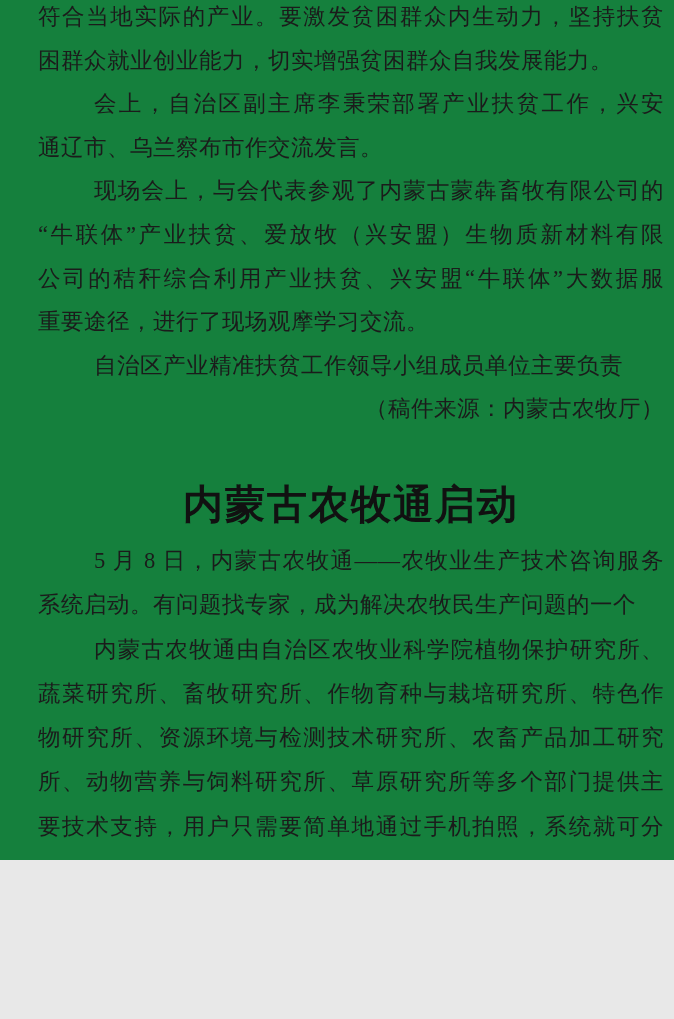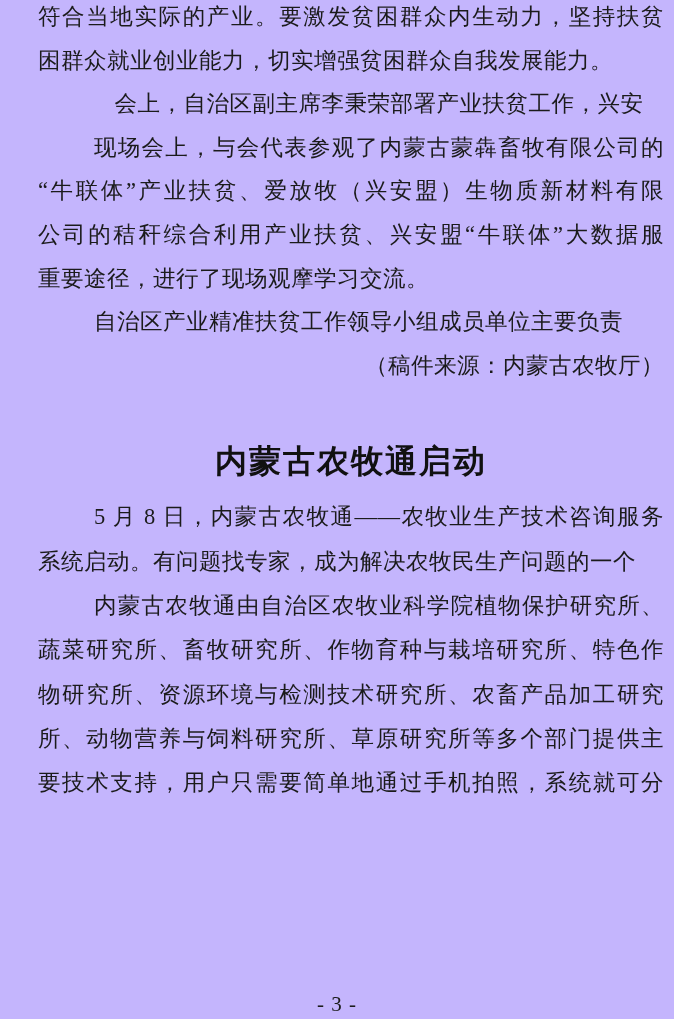--- a/index.html
+++ b/index.html
@@ -1,22 +1,22 @@
 <!DOCTYPE html>
 <html><head>
 <meta charset="utf-8">
 <style>
   * { margin: 0; padding: 0; box-sizing: border-box; }
   html, body { background: #e8e8e8; }
   .page {
     position: relative;
     width: 674px;
-    height: 1019px;
+    height: 860px;
     margin: 0 auto;
-    background: #c4b5fd;
+    background: #15803d;
     overflow: hidden;
     color: #1b1b1b;
     font-family: "Liberation Serif", "DejaVu Serif", serif;
   }
   .content {
     position: absolute;
     left: 38px;
     right: 10px;
     top: -5px;
   }
@@ -51,21 +51,21 @@
   
   .para.source .line,
   .para.source .line:last-child {
     text-align: left;
     text-align-last: right;
   }
   .article-title {
     height: 60px;
     line-height: 60px;
     margin: 44px 0 4px 0;
-    font-size: 32px;
+    font-size: 40px;
     font-weight: 700;
     letter-spacing: 2px;
     text-align: center;
     color: #111111;
   }
   .footer {
     position: absolute;
     left: 0;
     right: 0;
     top: 991px;
@@ -82,20 +82,21 @@
 <div class="page">
   <main class="content">
 
     <section class="article-1">
       <div class="para">
         <p class="line">符合当地实际的产业。要激发贫困群众内生动力，坚持扶贫</p>
         <p class="line">困群众就业创业能力，切实增强贫困群众自我发展能力。</p>
       </div>
       <div class="para indent">
         <p class="line">会上，自治区副主席李秉荣部署产业扶贫工作，兴安盟、</p>
+        <p class="line">通辽市、乌兰察布市作交流发言。</p>
       </div>
       <div class="para indent">
         <p class="line">现场会上，与会代表参观了内蒙古蒙犇畜牧有限公司的</p>
         <p class="line">“牛联体”产业扶贫、爱放牧（兴安盟）生物质新材料有限</p>
         <p class="line">公司的秸秆综合利用产业扶贫、兴安盟“牛联体”大数据服</p>
         <p class="line">重要途径，进行了现场观摩学习交流。</p>
       </div>
       <div class="para indent">
         <p class="line">自治区产业精准扶贫工作领导小组成员单位主要负责</p>
       </div>

